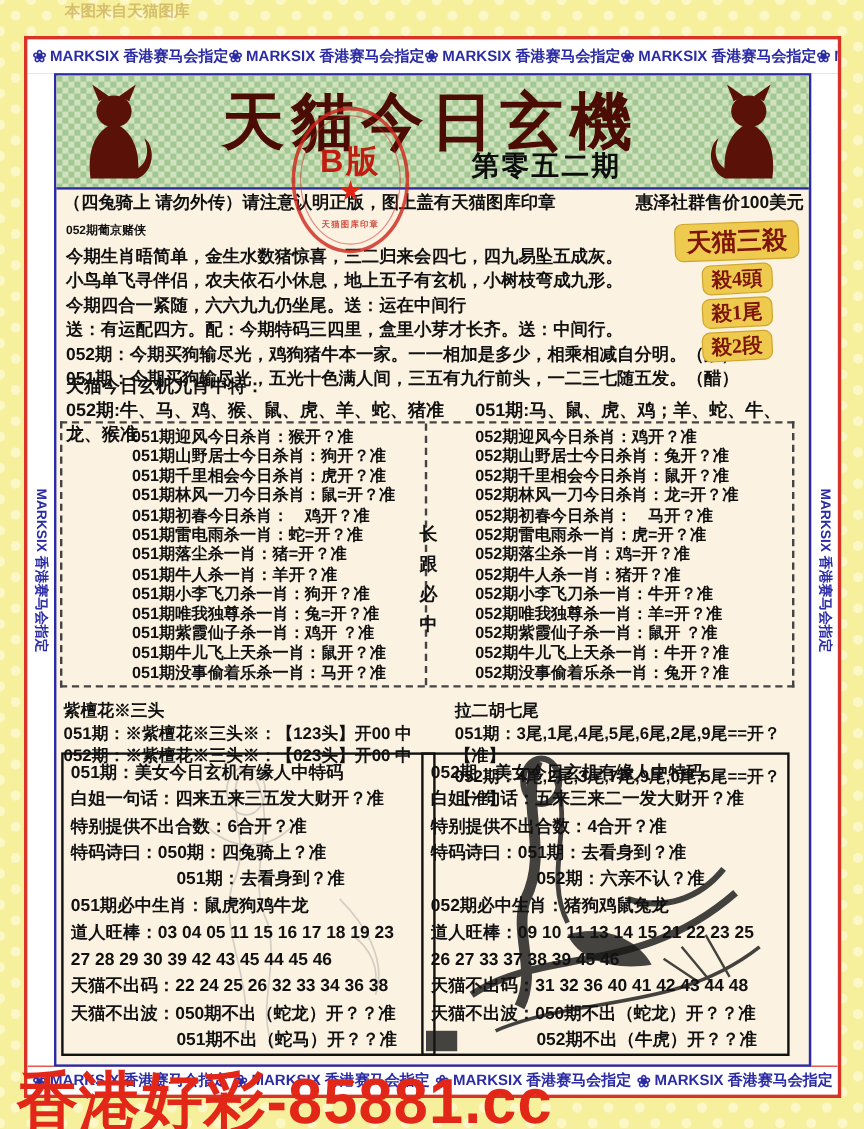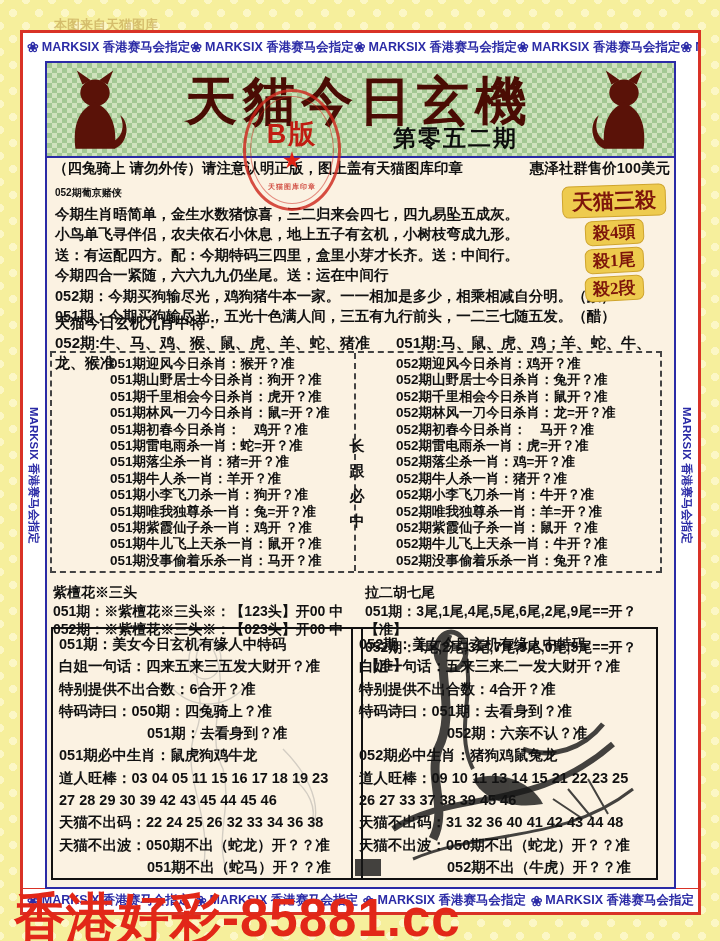--- a/index.html
+++ b/index.html
@@ -1,21 +1,21 @@
 <!DOCTYPE html>
 <html><head>
 <meta charset="utf-8">
 <style>
   html,body{margin:0;padding:0;}
   .page{position:relative;width:720px;height:941px;overflow:hidden;
     background-color:#f6ef9c;
     background-image:radial-gradient(#fcf7c6 22%,transparent 23%),radial-gradient(#fcf7c6 22%,transparent 23%);
     background-size:26px 26px;background-position:0 0,13px 13px;
     font-family:"Liberation Sans",sans-serif;font-weight:bold;color:#111;}
-  .watermark{position:absolute;left:54px;top:16px;font-size:13px;color:rgba(185,150,70,.55);}
+  .watermark{position:absolute;left:54px;top:0;font-size:13px;color:rgba(185,150,70,.55);}
   .frame{position:absolute;left:20px;top:30px;width:675px;height:879px;border:3px solid #d93226;background:#fff;}
   .hstrip{position:absolute;left:0;right:0;display:flex;justify-content:space-between;align-items:center;
     padding:0 4px;background:#fff;color:#2b2ba6;font-size:12.5px;white-space:nowrap;overflow:hidden;}
   .strip-top{top:0;height:28px;border-bottom:1px solid #d93226;}
   .strip-bottom{bottom:0;height:23px;border-top:1px solid #d93226;}
   .unit{display:flex;align-items:center;gap:3px;}
   .flower{font-size:14px;}
   .vstrip{position:absolute;top:28px;bottom:23px;width:22px;background:#fff;overflow:hidden;}
   .vstrip-left{left:0;border-right:1px solid #d93226;}
   .vstrip-right{right:0;border-left:1px solid #d93226;}
@@ -52,21 +52,21 @@
   .nine{position:absolute;left:8px;top:250px;right:6px;font-size:15px;line-height:20px;}
   .nine .row span{margin-right:26px;}
   
   .killbox{position:absolute;left:3px;top:288px;width:608px;height:218px;border:2px dashed #444;display:flex;}
   .kcol{width:50%;padding:3px 0 0 40px;box-sizing:border-box;font-size:13.5px;line-height:16.4px;white-space:nowrap;}
   .kcol-left{border-right:2px dashed #444;padding-left:58px;}
   .knote{position:absolute;left:296px;top:80px;width:18px;font-size:15px;line-height:25px;text-align:center;z-index:3;}
   
   .sect{position:absolute;top:508px;font-size:14px;line-height:18px;}
   .sect-left{left:6px;width:300px;}
-  .sect-right{left:318px;right:4px;}
+  .sect-right{left:332px;right:4px;}
   .sect .hdr{margin-bottom:1px;margin-top:12px;}
   
   .beauty{position:absolute;top:564px;height:249px;border:2px solid #111;background:transparent;overflow:hidden;}
   .beauty-left{left:4px;width:308px;}
   .beauty-right{left:304px;width:303px;}
   .beauty .rows{position:relative;z-index:2;padding:4px 0 0 6px;font-size:14.5px;line-height:22.3px;white-space:nowrap;}
   .beauty .indent{padding-left:88px;}
   .sketch{position:absolute;inset:0;z-index:1;}
   
   .red-banner{position:absolute;left:14px;top:884px;z-index:40;font-size:51px;font-weight:bold;
@@ -171,22 +171,22 @@
 
       <div class="notice">
         <span>（四兔骑上 请勿外传）请注意认明正版，图上盖有天猫图库印章</span>
         <span>惠泽社群售价100美元</span>
       </div>
 
       <div class="poem">
         <div class="ptitle">052期葡京赌侠</div>
         <div>今期生肖晤简单，金生水数猪惊喜，三二归来会四七，四九易坠五成灰。</div>
         <div>小鸟单飞寻伴侣，农夫依石小休息，地上五子有玄机，小树枝弯成九形。</div>
+        <div>今期四合一紧随，六六九九仍坐尾。送：运在中间行</div>
         <div>送：有运配四方。配：今期特码三四里，盒里小芽才长齐。送：中间行。</div>
-        <div>今期四合一紧随，六六九九仍坐尾。送：运在中间行</div>
         <div>052期：今期买狗输尽光，鸡狗猪牛本一家。一一相加是多少，相乘相减自分明。（蒙）</div>
         <div>051期：今期买狗输尽光，五光十色满人间，三五有九行前头，一二三七随五发。（醋）</div>
       </div>
 
       <div class="badges">
         <div class="badge badge-big">天猫三殺</div>
         <div class="badge">殺4頭</div>
         <div class="badge">殺1尾</div>
         <div class="badge">殺2段</div>
       </div>

